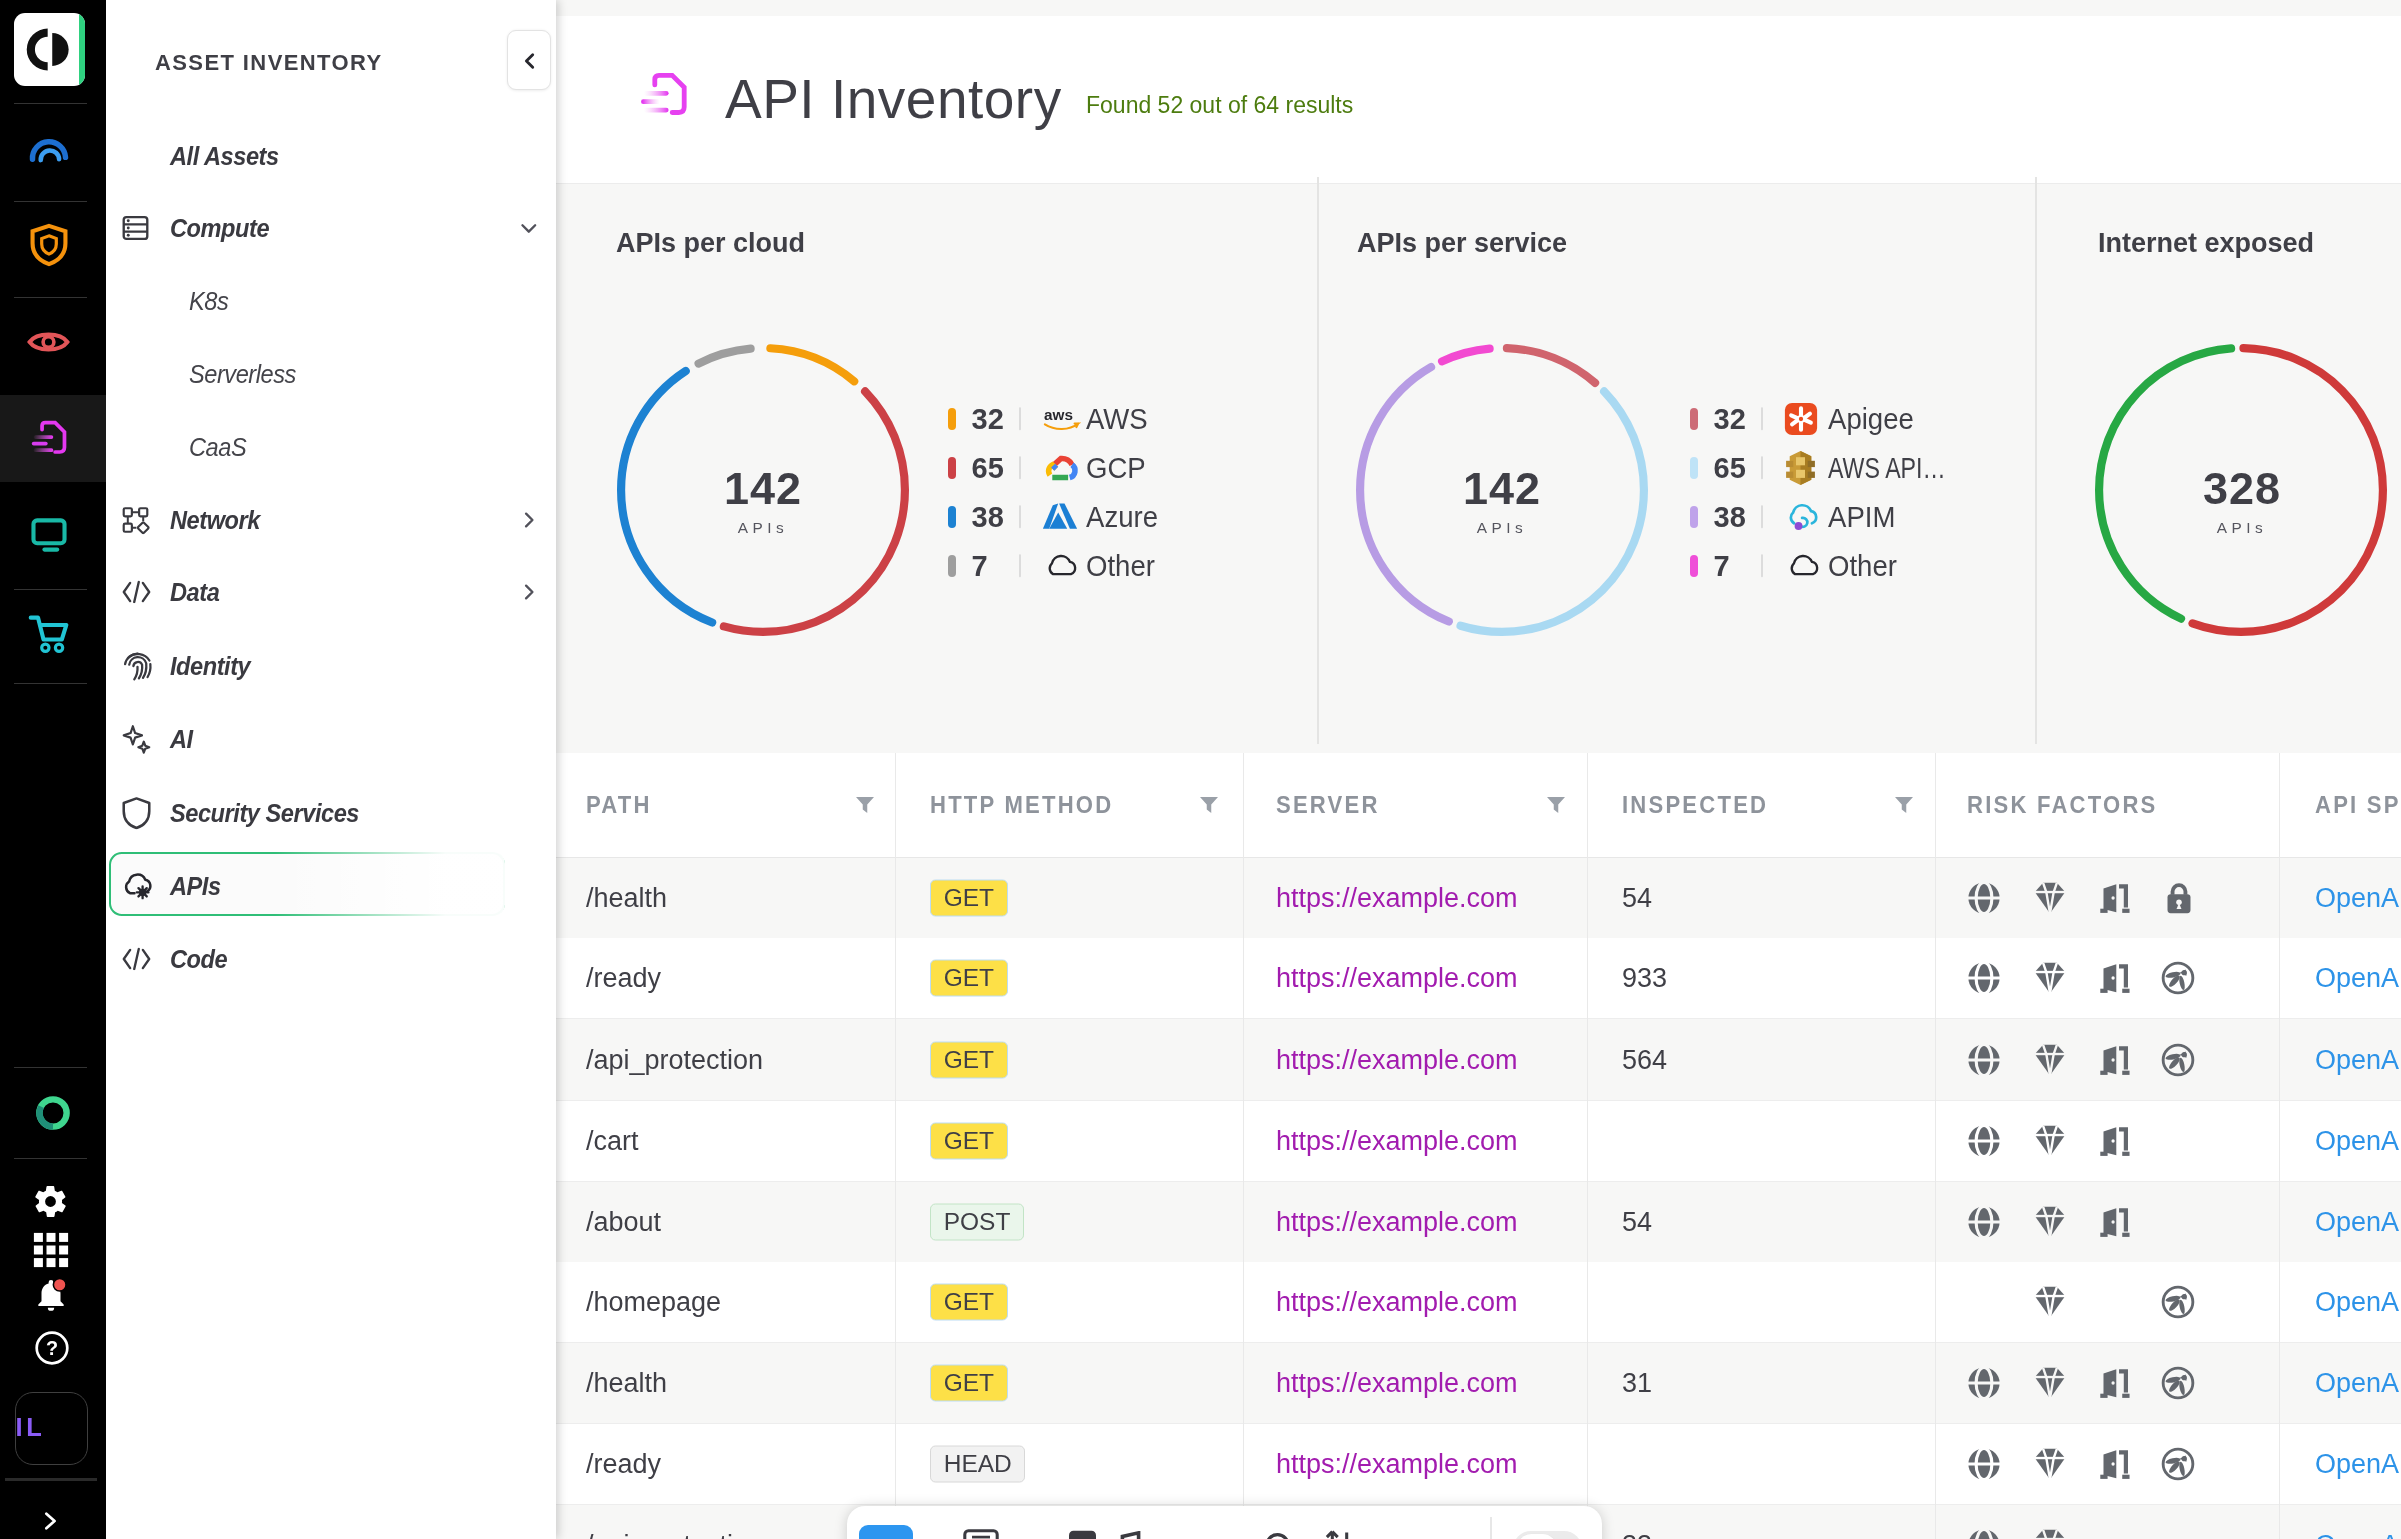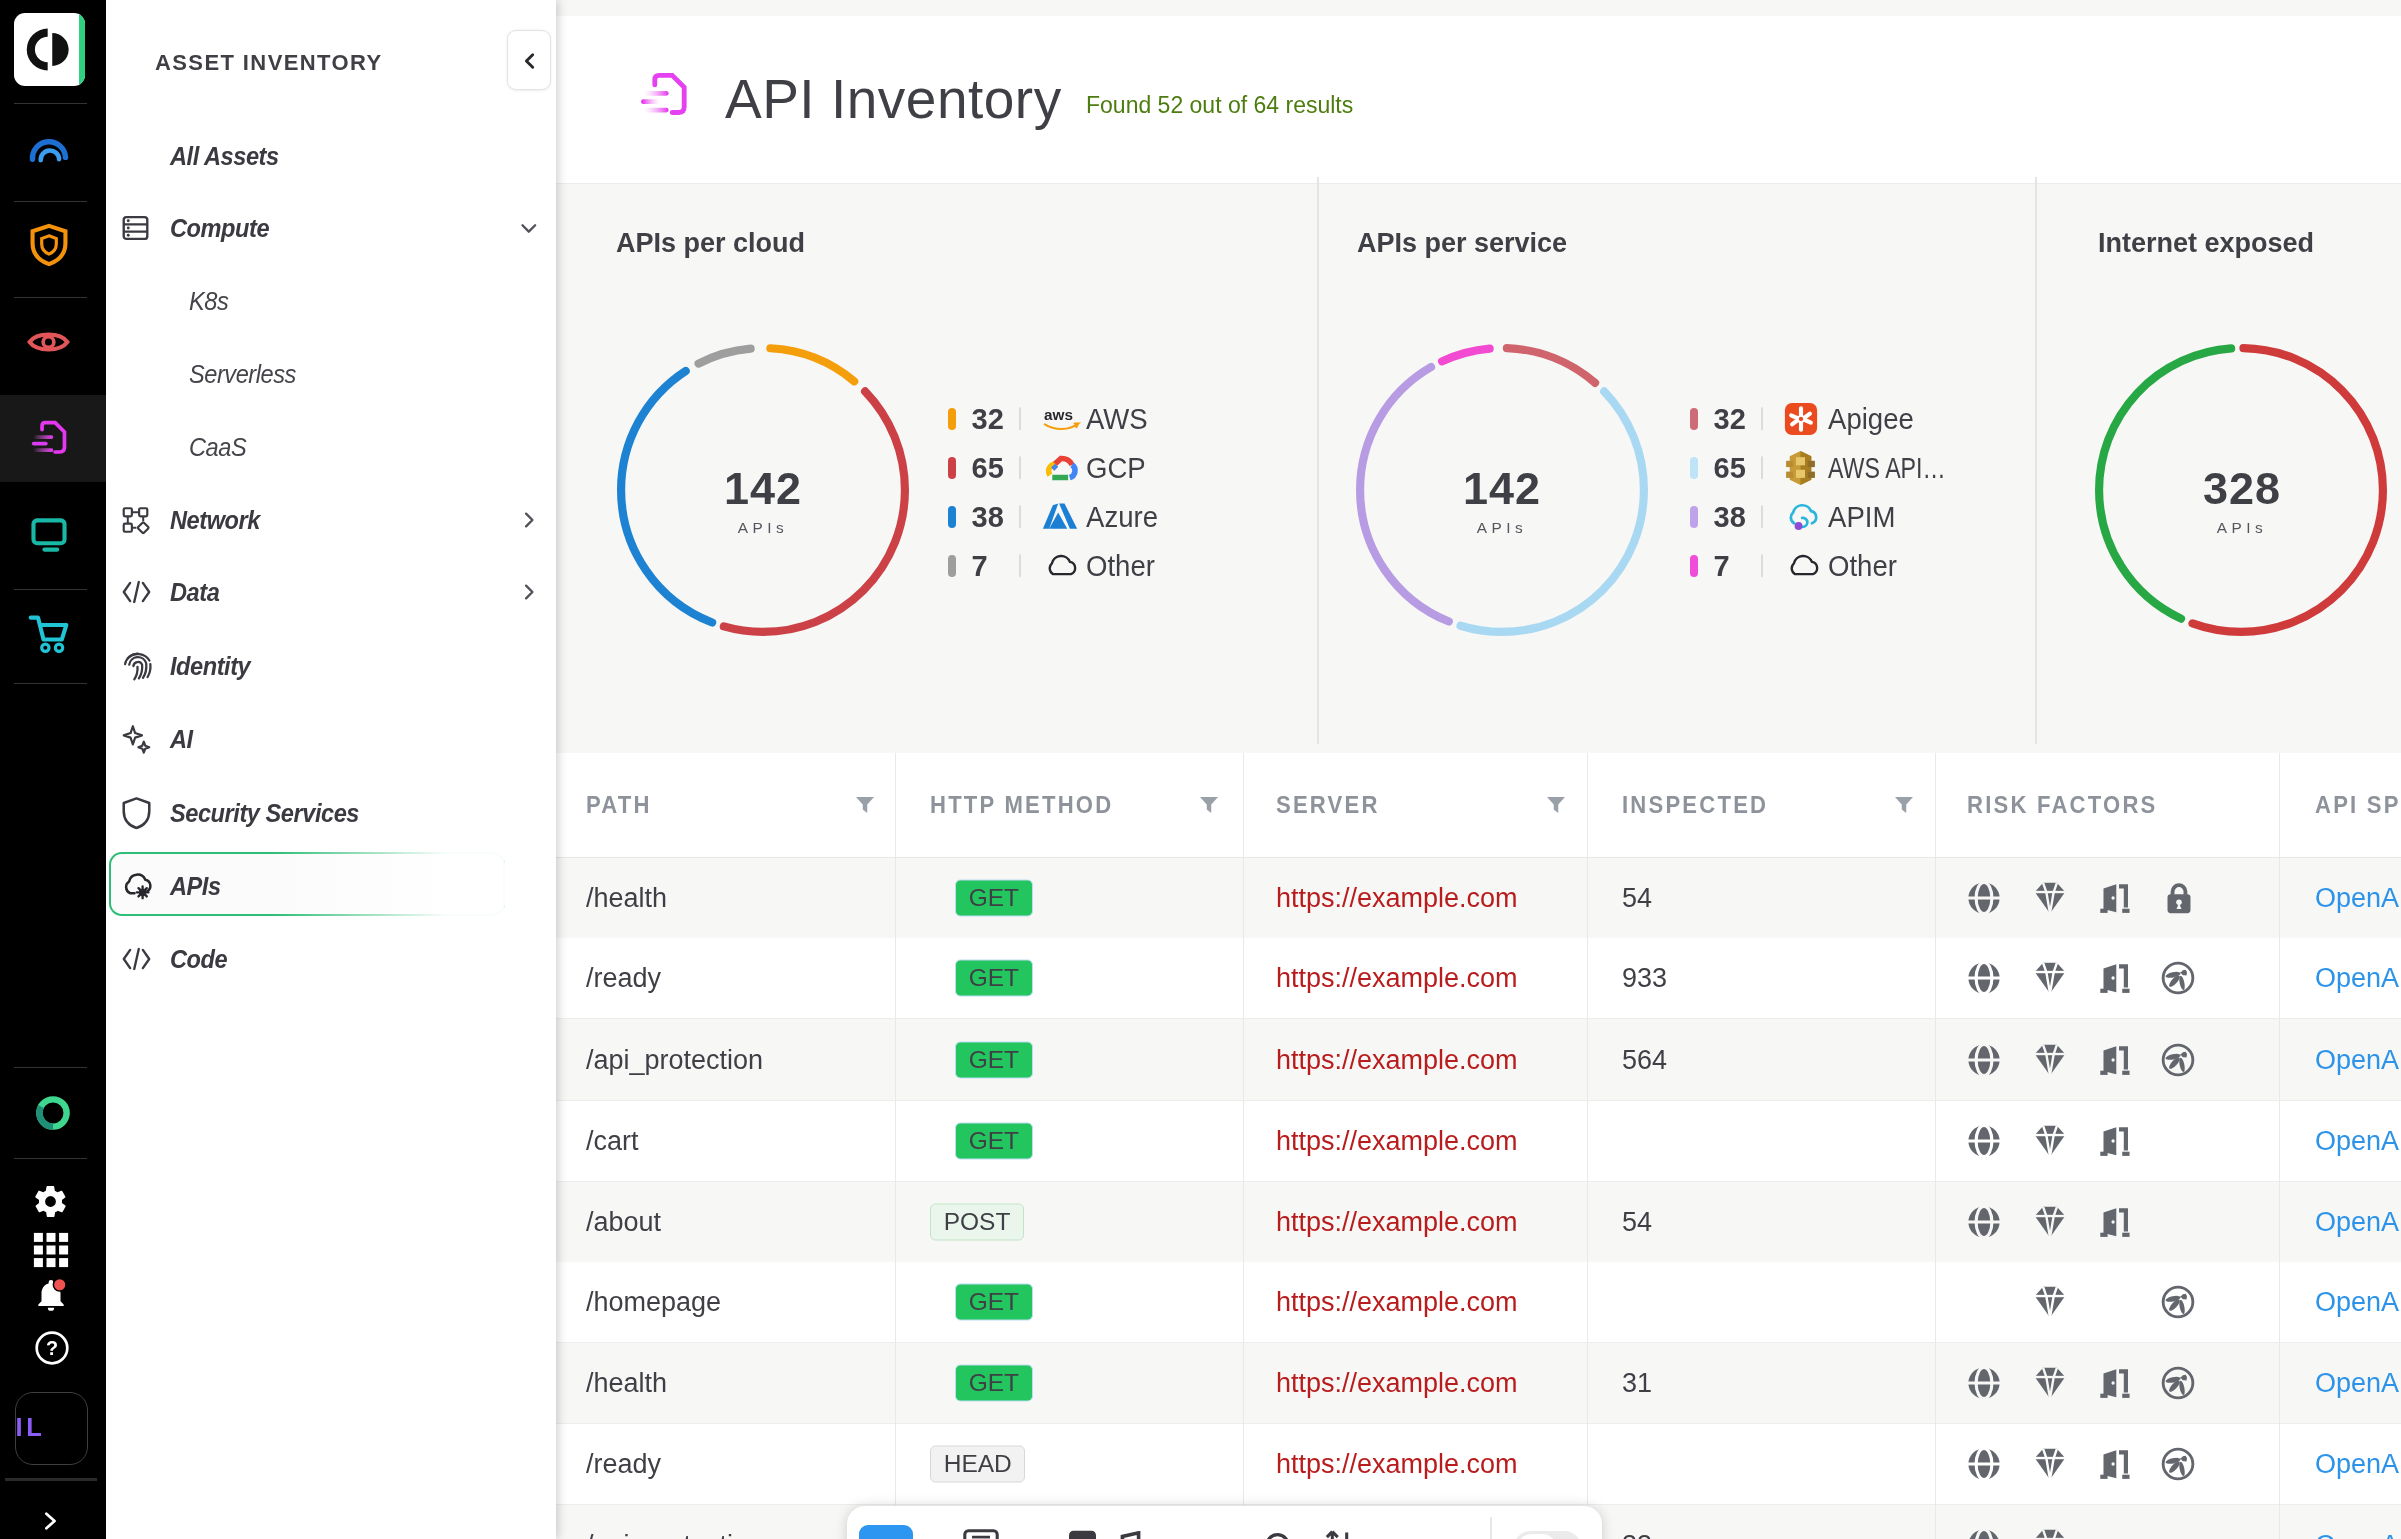--- a/index.html
+++ b/index.html
@@ -52,25 +52,25 @@
 
 
 #thead { position:absolute; left:0; top:753px; width:1845px; height:105px; background:#fff; border-bottom:0.9px solid #e7e7e7; }
 .th { position:absolute; top:50%; transform:translateY(-50%) scaleX(.96); transform-origin:0 50%; font-size:23px; letter-spacing:2.3px; color:#8e939b; font-weight:700; white-space:nowrap; }
 .col { position:absolute; top:753px; width:0.9px; height:786px; background:#e9e9e9; z-index:2; }
 .fun { position:absolute; top:50%; transform:translateY(-50%); }
 .row { position:absolute; left:0; width:1845px; height:81px; border-bottom:0.9px solid #ededed; --ic:#63676d; }
 .row.g { background:#f7f7f6; --bg:#f7f7f6; }
 .row.w { background:#fff;padding-left:24px; --bg:#ffffff; }
 .pv { position:absolute; left:30px; top:50%; transform:translateY(-50%); font-size:27px; color:#3f3f46; }
-.sv { position:absolute; left:720px; top:50%; transform:translateY(-50%); font-size:27px; color:#b91c1c; }
+.sv { position:absolute; left:720px; top:50%; transform:translateY(-50%); font-size:27px; color:#a21caf; }
 .iv { position:absolute; left:1066px; top:50%; transform:translateY(-50%); font-size:27px; color:#3f3f46; }
 .chip { position:absolute; left:374px; top:50%; transform:translateY(-50%); height:37px; line-height:34px;
   border-radius:5.4px; font-size:24.5px; color:#3f3f46; letter-spacing:0px; padding:0 12.7px; border:1.8px solid; }
-.chip.get  { background:#22c55e; border-color:#bcdcf3;margin-left:25px; }
+.chip.get  { background:#fde047; border-color:#bcdcf3; }
 .chip.post { background:#eaf6eb; border-color:#c2e4c6; }
 .chip.head { background:#f2f2f2; border-color:#d8d8d8; }
 .ric { position:absolute; top:50%; transform:translateY(-50%); }
 .lnk { position:absolute; left:1759px; top:50%; transform:translateY(-50%); font-size:27px; color:#2d93e8; }
 
 
 #tbar { position:absolute; left:291px; top:1506px; width:755px; height:73px; background:#fff; border-radius:18px;
   box-shadow:0 1.8px 12.7px rgba(0,0,0,.18); z-index:5; }
 #tbar .blue { position:absolute; left:11.8px; top:19px; width:54px; height:45px; background:#2d96f0; border-radius:9px; }
 #tbar .tdv { position:absolute; left:643px; top:11px; width:1.8px; height:64px; background:#e7e7e7; }

